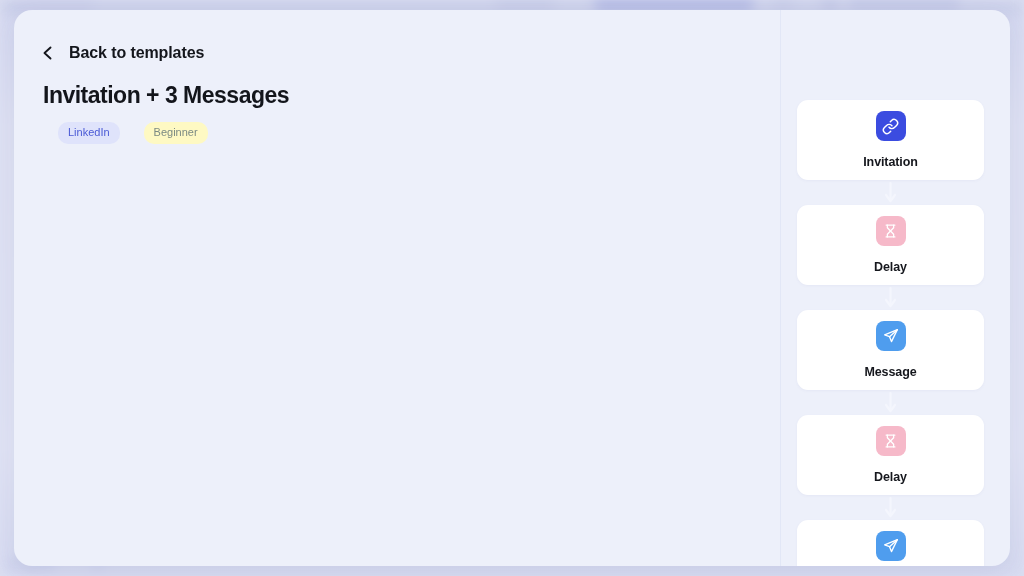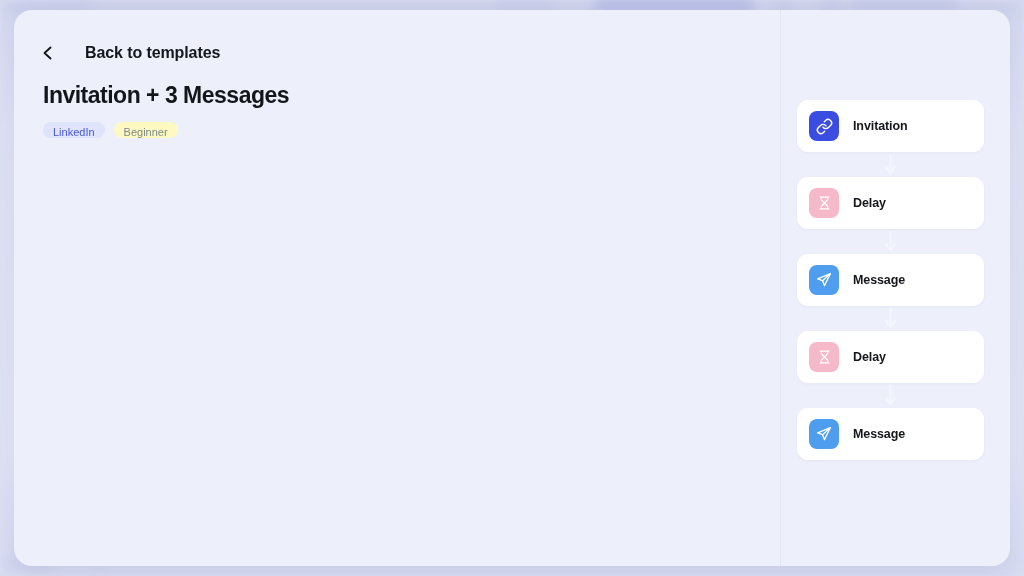--- a/index.html
+++ b/index.html
@@ -78,21 +78,21 @@
   .left-pane {
     width: 767px;
     height: 100%;
     box-sizing: border-box;
     padding: 34px 30px 0 26px;
     border-right: 1px solid #e2e7f6;
   }
   .back-row {
     display: flex;
     align-items: center;
-    gap: 29px;
+    gap: 13px;
     cursor: pointer;
     width: fit-content;
     justify-content: flex-end;
   }
   .chev {
     width: 16px;
     height: 16px;
     display: block;
   }
   .back-label {
@@ -109,22 +109,23 @@
     letter-spacing: -.5px;
   }
   .tag-row {
     display: flex;
     gap: 9px;
     margin: 13px 0 0 3px;
   }
   .tag {
     font-size: 11px;
     border-radius: 10px;
-    padding: 5px 10px 0;
+    padding: 5px 10px 6px;
     line-height: 1;
+    margin-left: 15px;
   }
   .tag-linkedin { background: #dfe3fb; color: #4a5ad6; }
   .tag-level    { background: #fef9c3; color: #7b8a83; }
   .desc {
     margin: 24px 0 0 3px;
     font-size: 13.5px;
     color: #2d3139;
     letter-spacing: -.05px;
   }
 
@@ -154,20 +155,21 @@
   .step-card {
     position: relative;
     display: flex;
     align-items: center;
     gap: 14px;
     background: #ffffff;
     border-radius: 11px;
     padding: 11px 12px;
     box-shadow: 0 1px 3px rgba(70,80,150,.05);
     cursor: pointer;
+    flex-direction: column;
   }
   .step-icon {
     width: 30px;
     height: 30px;
     border-radius: 8px;
     flex: 0 0 auto;
     display: flex;
     align-items: center;
     justify-content: center;
   }

